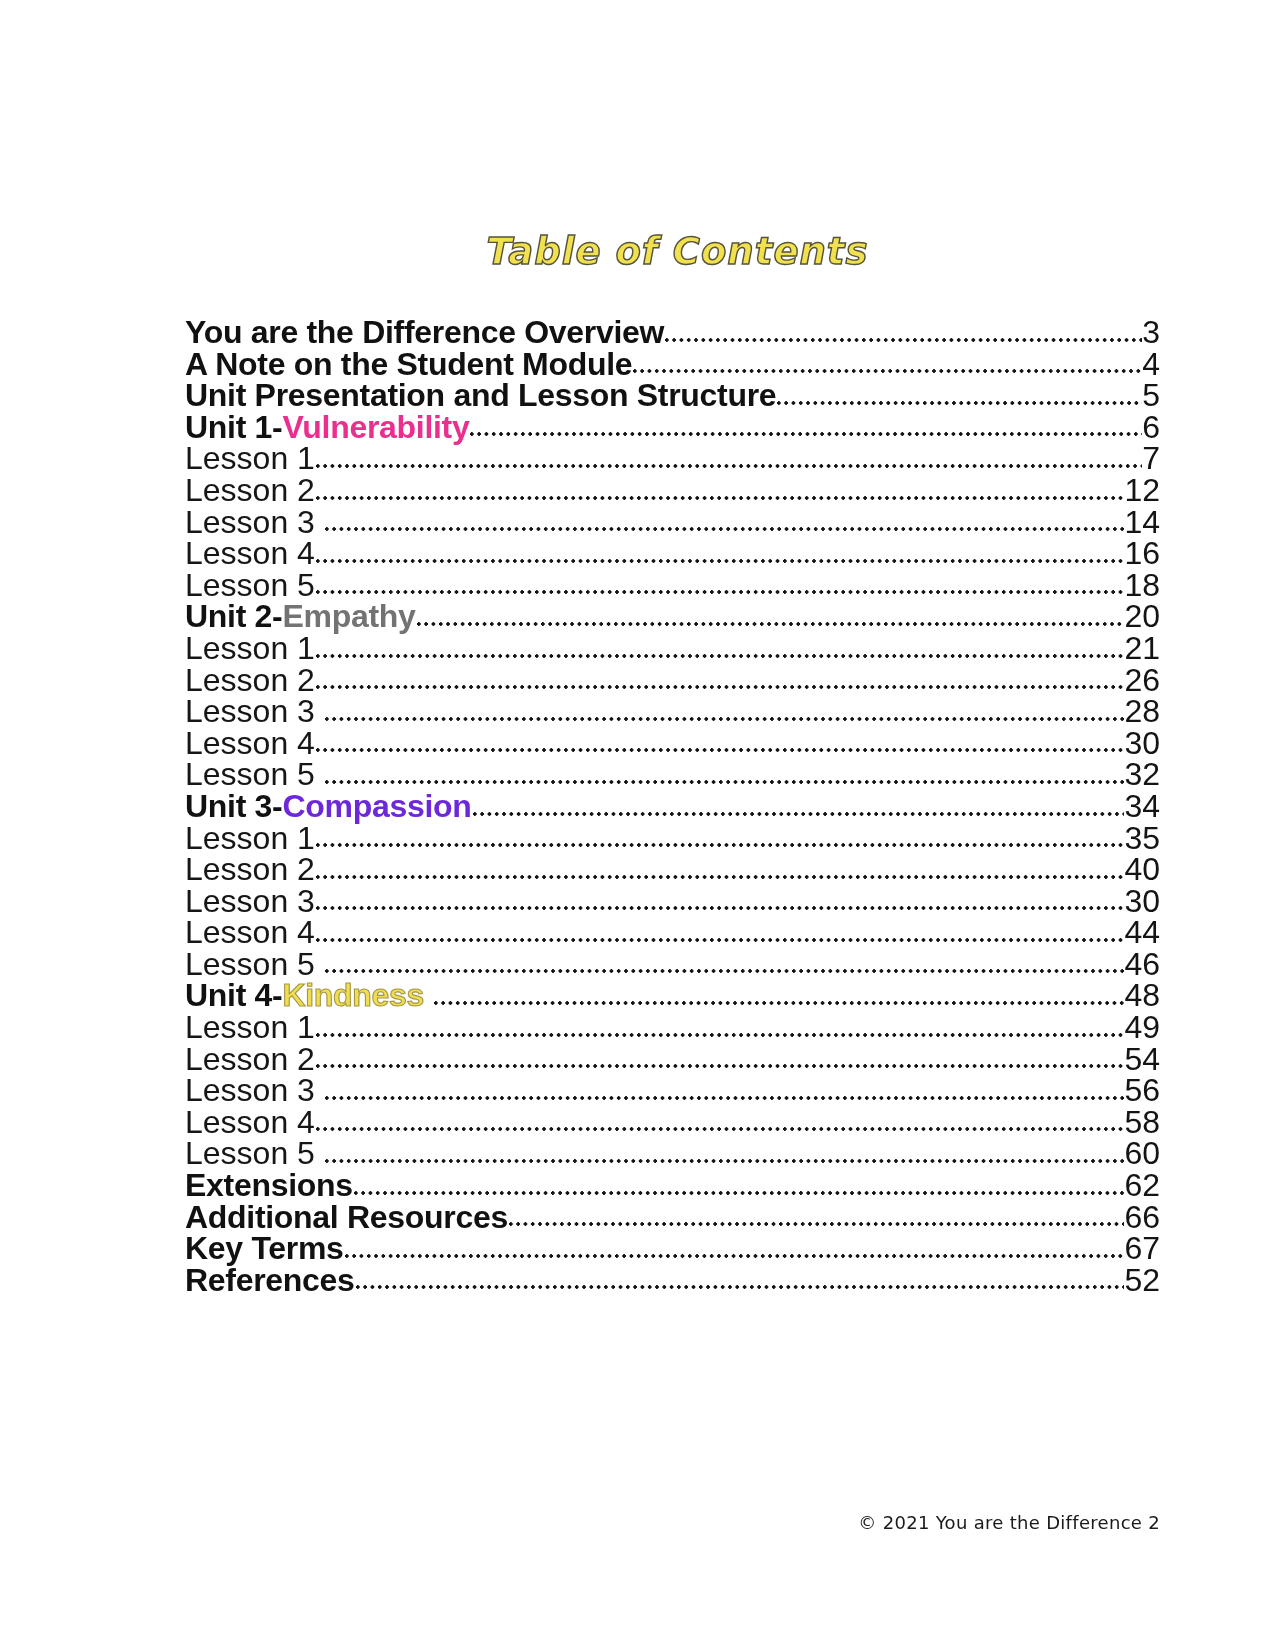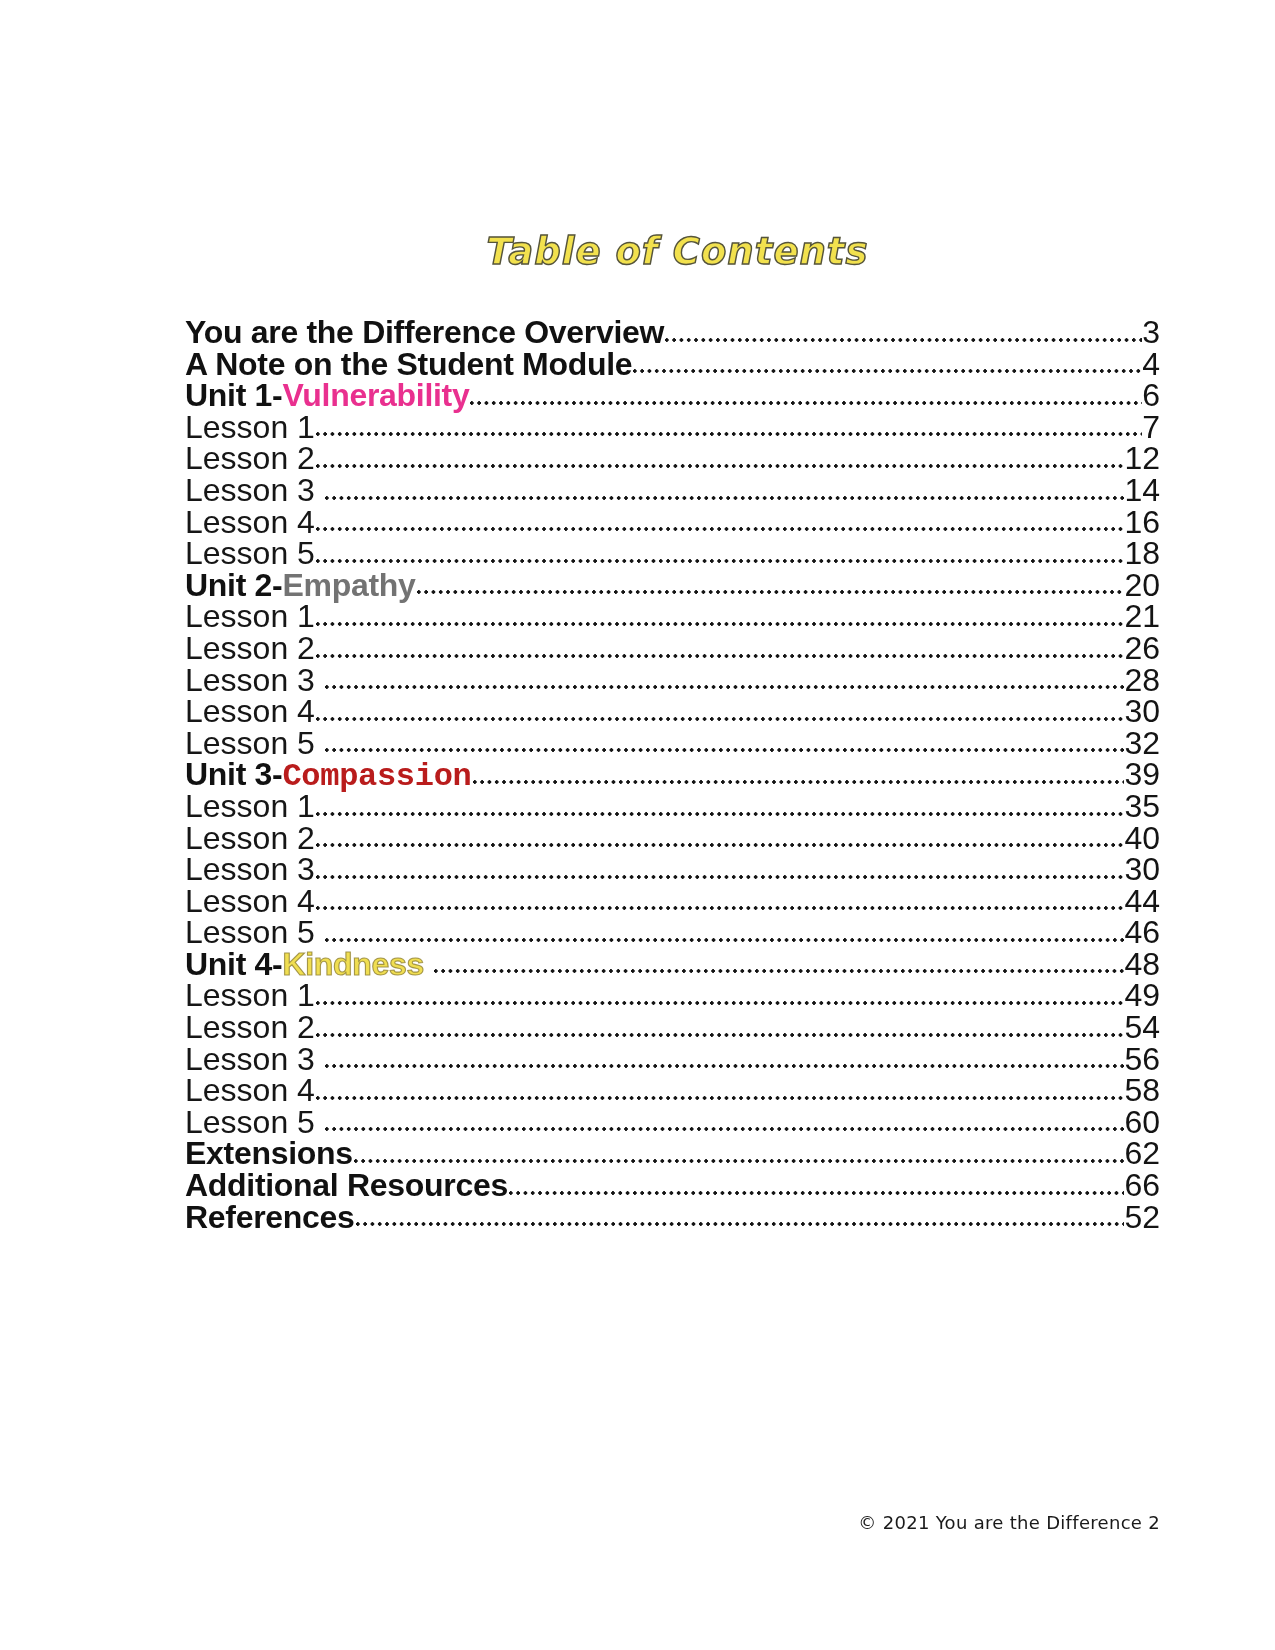--- a/index.html
+++ b/index.html
@@ -83,20 +83,26 @@
     <span class="toc-page">3</span>
   </div>
 
   <div class="toc-row style-bold">
     <span class="toc-label">A Note on the Student Module</span>
 
     <span class="toc-leader"></span>
     <span class="toc-page">4</span>
   </div>
 
+  <div class="toc-row style-bold">
+    <span class="toc-label">Unit Presentation and Lesson Structure</span>
+
+    <span class="toc-leader"></span>
+    <span class="toc-page">5</span>
+  </div>
 
   <div class="toc-row style-unit">
     <span class="toc-label">Unit 1-</span>
     <span class="toc-colored" style="color: rgb(233, 48, 143);">Vulnerability</span>
     <span class="toc-leader"></span>
     <span class="toc-page">6</span>
   </div>
 
   <div class="toc-row style-normal">
     <span class="toc-label">Lesson 1</span>
@@ -170,23 +176,23 @@
 
   <div class="toc-row style-normal">
     <span class="toc-label">Lesson 5 </span>
 
     <span class="toc-leader"></span>
     <span class="toc-page">32</span>
   </div>
 
   <div class="toc-row style-unit">
     <span class="toc-label">Unit 3-</span>
-    <span class="toc-colored" style="color: #b91c1c; font-family: Liberation Mono, monospace;">Compassion</span>
-    <span class="toc-leader"></span>
-    <span class="toc-page">39</span>
+    <span class="toc-colored" style="color: #6d28d9;">Compassion</span>
+    <span class="toc-leader"></span>
+    <span class="toc-page">34</span>
   </div>
 
   <div class="toc-row style-normal">
     <span class="toc-label">Lesson 1</span>
 
     <span class="toc-leader"></span>
     <span class="toc-page">35</span>
   </div>
 
   <div class="toc-row style-normal">
@@ -266,20 +272,26 @@
     <span class="toc-page">62</span>
   </div>
 
   <div class="toc-row style-bold">
     <span class="toc-label">Additional Resources</span>
 
     <span class="toc-leader"></span>
     <span class="toc-page">66</span>
   </div>
 
+  <div class="toc-row style-bold">
+    <span class="toc-label">Key Terms</span>
+
+    <span class="toc-leader"></span>
+    <span class="toc-page">67</span>
+  </div>
 
   <div class="toc-row style-bold">
     <span class="toc-label">References</span>
 
     <span class="toc-leader"></span>
     <span class="toc-page">52</span>
   </div>
 </div>
 
   <div class="footer">© 2021 You are the Difference 2</div>

